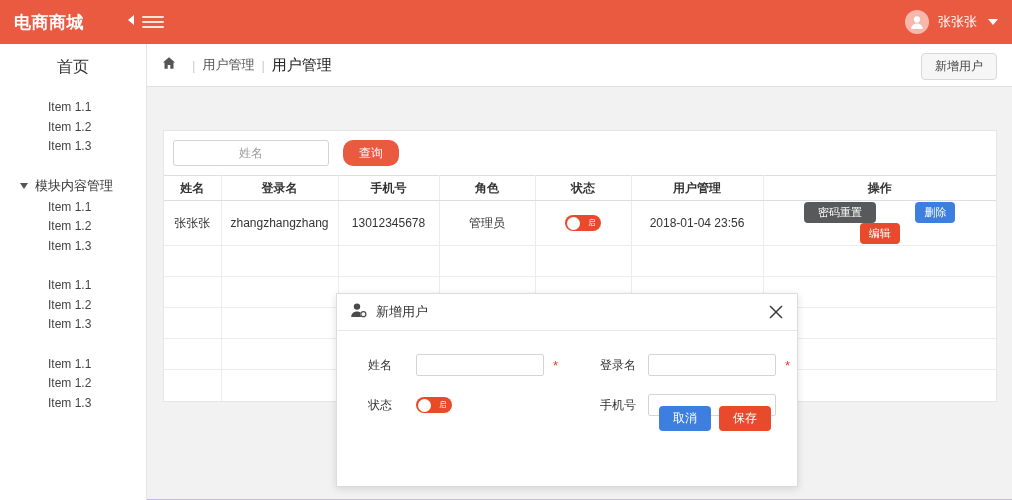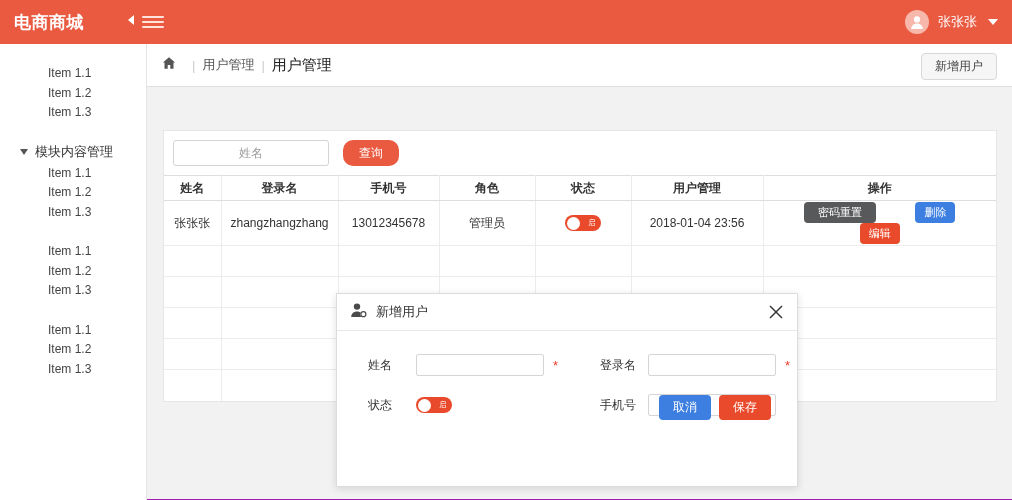--- a/index.html
+++ b/index.html
@@ -3,21 +3,21 @@
 <meta charset="utf-8">
 <style>
   * { box-sizing: border-box; }
   html, body {
     margin: 0; padding: 0;
     width: 1012px; height: 500px;
     overflow: hidden;
     font-family: "Liberation Sans", "DejaVu Sans", sans-serif;
     background: #ffffff;
   }
-  #app { position: relative; width: 1012px; height: 500px; background: #a21caf; }
+  #app { position: relative; width: 1012px; height: 500px; background: #c4b5fd; }
 
   
   .topbar {
     position: absolute; left: 0; top: 0; width: 1012px; height: 44px;
     background: #ea5a41; display: flex; align-items: center;
   }
   .brand {
     width: 100px; margin-left: 14px;
     color: #ffffff; font-size: 17px; font-weight: bold; letter-spacing: .5px;
     white-space: nowrap;
@@ -180,21 +180,21 @@
   .fcell.right { margin-left: 35px; width: 200px; }
   .flabel { font-size: 12px; color: #333333; width: 48px; white-space: nowrap; }
   .ftext {
     width: 128px; height: 22px; border: 1px solid #d5d5d5; border-radius: 2px;
     background: #ffffff; outline: none; font-size: 12px; font-family: inherit;
     padding: 0 4px; color: #333;
   }
   .req { color: #e8402a; font-size: 13px; margin-left: 9px; }
   .modal-foot {
     position: absolute; left: 0; bottom: 0; width: 100%; height: 46px;
-    display: flex; align-items: flex-start; justify-content: flex-end; padding-right: 26px; gap: 8px;
+    display: flex; align-items: center; justify-content: flex-end; padding-right: 26px; gap: 8px;
   }
   .mbtn {
     padding: 4px 14px; font-size: 12px; color: #ffffff; border: none;
     border-radius: 4px; cursor: pointer; font-family: inherit;
   }
   .mbtn-cancel { background: #3c7fe0; }
   .mbtn-save { background: #ea4a2c; }
 </style>
 </head>
 <body>
@@ -215,20 +215,21 @@
           <circle cx="8" cy="5.4" r="3.1" fill="#ffffff"></circle>
           <path d="M2.2 15c0-3.3 2.6-5.4 5.8-5.4S13.8 11.7 13.8 15z" fill="#ffffff"></path>
         </svg>
       </span>
       <span class="user-name">张张张</span>
       <span class="caret-down"></span>
     </div>
   </div>
 
   <div class="sidebar">
+    <div class="home-link">首页</div>
 
     <div class="nav-group">
       <div class="sub-item">Item 1.1</div>
       <div class="sub-item">Item 1.2</div>
       <div class="sub-item">Item 1.3</div>
     </div>
 
     <div class="nav-group">
       <div class="group-head">
         <span class="tri"></span>

